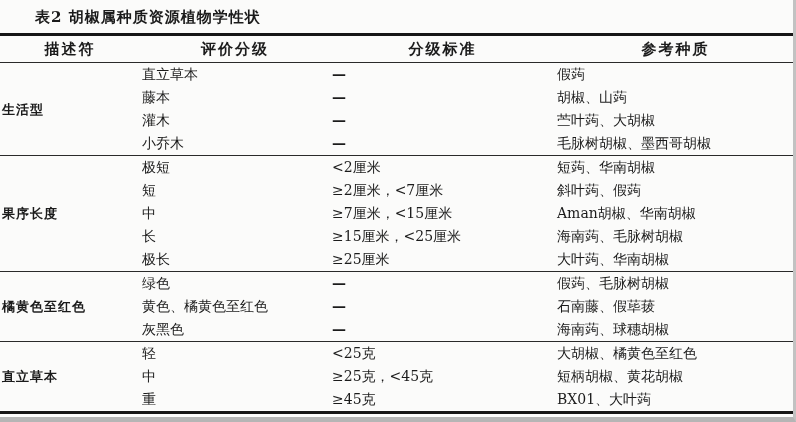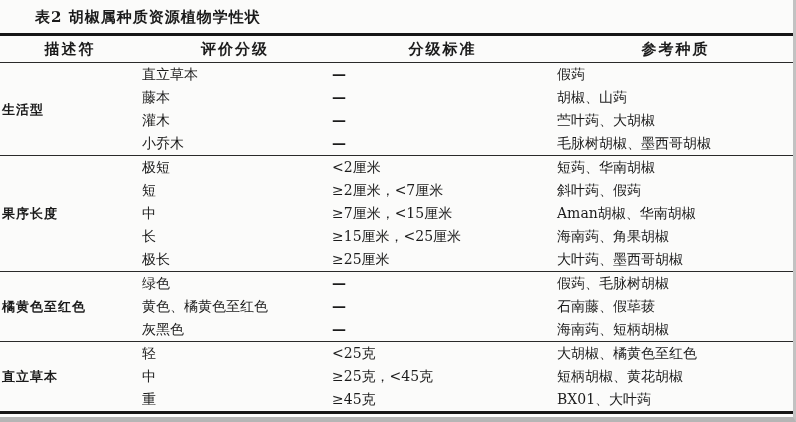--- a/index.html
+++ b/index.html
@@ -126,42 +126,42 @@
           <td>斜叶蒟、假蒟</td>
         </tr>
         <tr>
           <td>中</td>
           <td>≥7厘米，&lt;15厘米</td>
           <td>Aman胡椒、华南胡椒</td>
         </tr>
         <tr>
           <td>长</td>
           <td>≥15厘米，&lt;25厘米</td>
-          <td>海南蒟、角果胡椒</td>
+          <td>海南蒟、毛脉树胡椒</td>
         </tr>
         <tr>
           <td>极长</td>
           <td>≥25厘米</td>
-          <td>大叶蒟、墨西哥胡椒</td>
+          <td>大叶蒟、华南胡椒</td>
         </tr>
         <tr class="group-start">
           <td rowspan="3" class="descriptor">橘黄色至红色</td>
           <td>绿色</td>
           <td class="standard-dash">—</td>
           <td>假蒟、毛脉树胡椒</td>
         </tr>
         <tr>
           <td>黄色、橘黄色至红色</td>
           <td class="standard-dash">—</td>
           <td>石南藤、假荜菝</td>
         </tr>
         <tr>
           <td>灰黑色</td>
           <td class="standard-dash">—</td>
-          <td>海南蒟、短柄胡椒</td>
+          <td>海南蒟、球穗胡椒</td>
         </tr>
         <tr class="group-start">
           <td rowspan="3" class="descriptor">直立草本</td>
           <td>轻</td>
           <td>&lt;25克</td>
           <td>大胡椒、橘黄色至红色</td>
         </tr>
         <tr>
           <td>中</td>
           <td>≥25克，&lt;45克</td>

